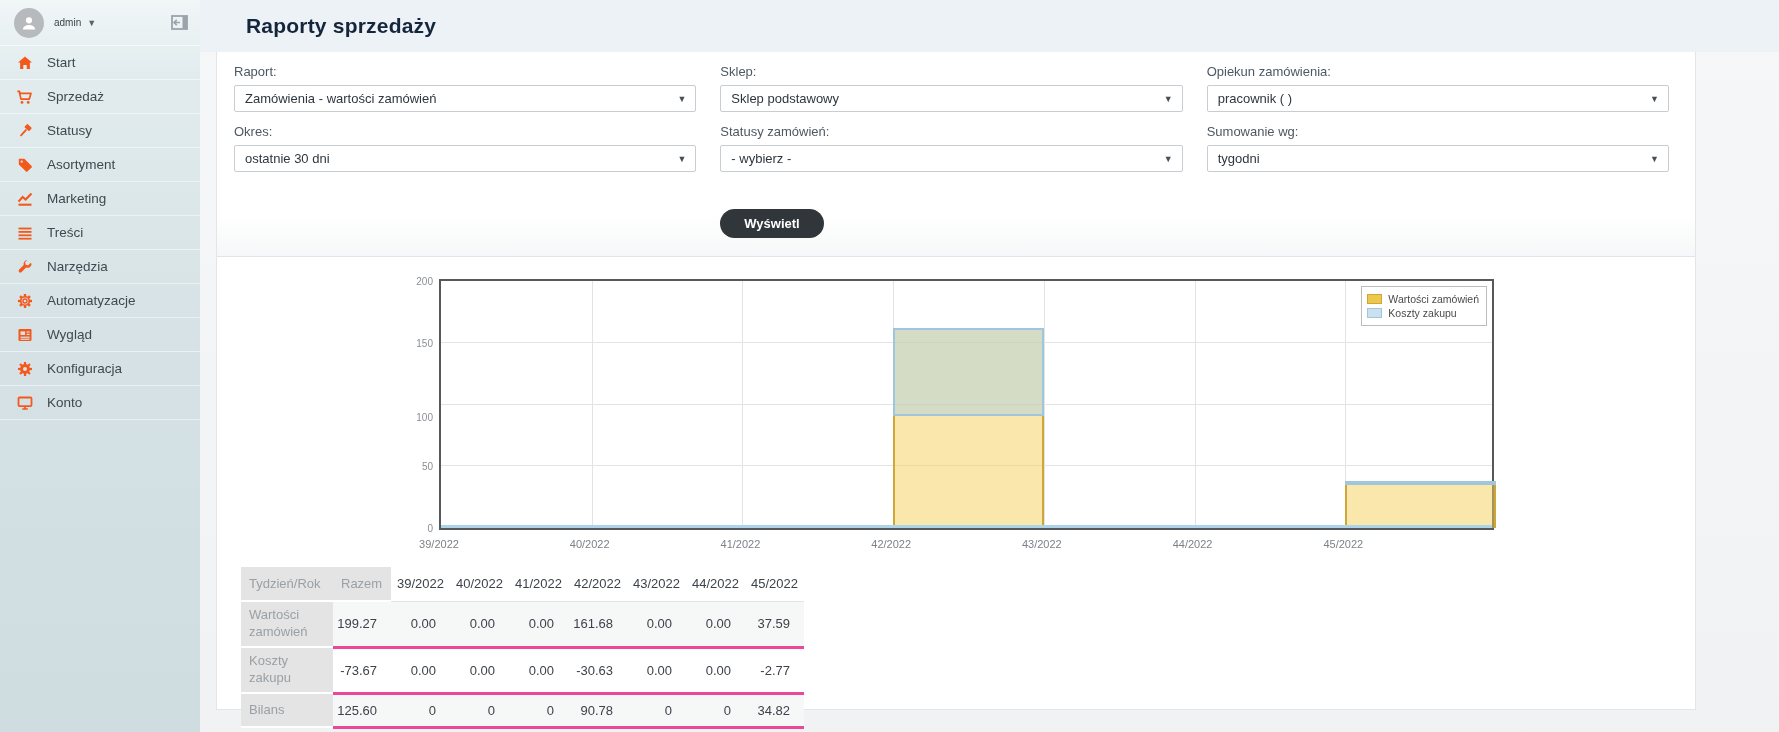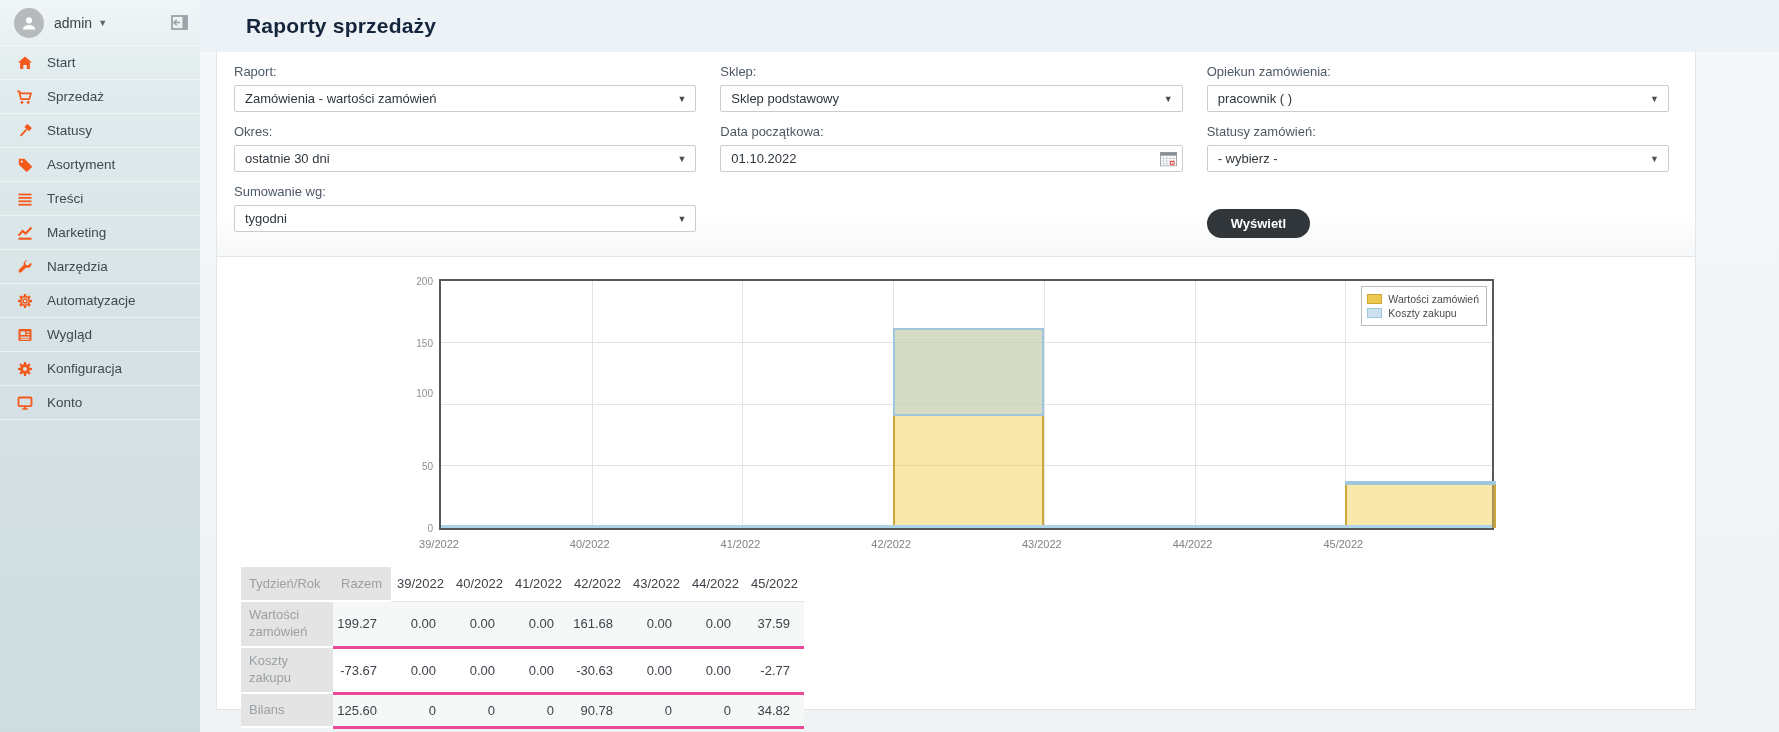--- a/index.html
+++ b/index.html
@@ -17,21 +17,21 @@
     background:linear-gradient(180deg,#f1f6f7 0%, #e2ecee 10%, #d6e2e5 45%, #cfdde0 100%);
   }
   .sidebar-header {
     height:46px; display:flex; align-items:center; padding:0 12px 0 14px;
     border-bottom:1px solid rgba(255,255,255,0.6);
   }
   .avatar {
     width:30px; height:30px; border-radius:50%; background:#b6babd;
     display:flex; align-items:center; justify-content:center; flex:0 0 30px;
   }
-  .user-name { margin-left:10px; font-size:14px; color:#3b444b; }
+  .user-name { margin-left:10px; font-size:10px; color:#3b444b; }
   .user-caret { margin-left:6px; font-size:9px; color:#5a6368; }
   .collapse-btn { margin-left:auto; cursor:pointer; display:flex; }
   .side-item {
     height:34px; display:flex; align-items:center; padding-left:16px;
     border-bottom:1px solid rgba(255,255,255,0.5); cursor:pointer;
   }
   .s-ico { width:17px; height:17px; display:inline-flex; align-items:center; justify-content:center; }
   .s-lbl { margin-left:14px; font-size:13.5px; color:#3e4950; }
 
   
@@ -175,37 +175,37 @@
           <span class="s-ico">
             <svg width="16" height="16" viewBox="0 0 16 16">
               <path d="M1.8 1.8 h5.6 l7.2 7.2 a1 1 0 0 1 0 1.4 l-4.2 4.2 a1 1 0 0 1 -1.4 0 L1.8 7.4 z" fill="#f4591c"></path>
               <circle cx="4.7" cy="4.7" r="1.15" fill="#d6e2e5"></circle>
             </svg>
           </span>
           <span class="s-lbl">Asortyment</span>
         </div>
         <div class="side-item">
           <span class="s-ico">
+            <svg width="16" height="16" viewBox="0 0 16 16">
+              <path d="M1.5 10.6 L5.6 6 l3 2.6 L14.5 2.6" fill="none" stroke="#f4591c" stroke-width="2.1"></path>
+              <path d="M1.5 13.7 h13" stroke="#f4591c" stroke-width="2.1"></path>
+            </svg>
+          </span>
+          <span class="s-lbl">Marketing</span>
+        </div>
+        <div class="side-item">
+          <span class="s-ico">
             <svg width="16" height="16" viewBox="0 0 16 16" fill="#f4591c">
               <rect x="1.5" y="2.6" width="13" height="1.8"></rect>
               <rect x="1.5" y="6" width="13" height="1.8"></rect>
               <rect x="1.5" y="9.4" width="13" height="1.8"></rect>
               <rect x="1.5" y="12.8" width="13" height="1.8"></rect>
             </svg>
           </span>
           <span class="s-lbl">Treści</span>
-        </div>
-        <div class="side-item">
-          <span class="s-ico">
-            <svg width="16" height="16" viewBox="0 0 16 16">
-              <path d="M1.5 10.6 L5.6 6 l3 2.6 L14.5 2.6" fill="none" stroke="#f4591c" stroke-width="2.1"></path>
-              <path d="M1.5 13.7 h13" stroke="#f4591c" stroke-width="2.1"></path>
-            </svg>
-          </span>
-          <span class="s-lbl">Marketing</span>
         </div>
         <div class="side-item">
           <span class="s-ico">
             <svg width="16" height="16" viewBox="0 0 16 16">
               <path d="M14.6 4.9 a4 4 0 0 1 -5.5 3.6 L4.6 13 a1.7 1.7 0 1 1 -2.4 -2.4 L6.7 6.1 A4 4 0 0 1 10.3 1 L8 3.3 l.7 2.4 2.4.7 2.3-2.3 a4 4 0 0 1 1.2 0.8 z" fill="#f4591c"></path>
             </svg>
           </span>
           <span class="s-lbl">Narzędzia</span>
         </div>
         <div class="side-item">
@@ -292,35 +292,20 @@
               <div class="control">
                 <span class="f-value">pracownik ( )</span>
                 <span class="caret">▼</span>
               </div>
             </div>
             <div>
               <div class="f-label">Okres:</div>
               <div class="control">
                 <span class="f-value">ostatnie 30 dni</span>
                 <span class="caret">▼</span>
-              </div>
-            </div>
-            <div>
-              <div class="f-label">Data początkowa:</div>
-              <div class="control">
-                <span class="f-value">01.10.2022</span>
-                <span class="cal">
-                  <svg width="17" height="15" viewBox="0 0 17 15">
-                    <rect x="0.5" y="1" width="16" height="13.5" fill="#fff" stroke="#9aa0a5"></rect>
-                    <rect x="0.5" y="1" width="16" height="3.2" fill="#878e93"></rect>
-                    <path d="M0.5 7 h16 M0.5 9.6 h16 M0.5 12.2 h16 M3.6 4.2 v10 M6.8 4.2 v10 M10 4.2 v10 M13.2 4.2 v10" stroke="#ccd1d5" stroke-width="0.8"></path>
-                    <rect x="10.6" y="9.9" width="3.4" height="3.4" fill="#fff" stroke="#e2443a" stroke-width="1"></rect>
-                    <rect x="11.8" y="11.1" width="1" height="1" fill="#e2443a"></rect>
-                  </svg>
-                </span>
               </div>
             </div>
             <div>
               <div class="f-label">Statusy zamówień:</div>
               <div class="control">
                 <span class="f-value">- wybierz -</span>
                 <span class="caret">▼</span>
               </div>
             </div>
             <div>
@@ -360,21 +345,21 @@
               </div>
               <div class="legend-row">
                 <span class="legend-swatch" style="background:#cce1f0;border:1px solid #9fc6dd"></span>
                 <span class="legend-label">Koszty zakupu</span>
               </div>
             </div>
           </div>
         <div id="axis-labels">
             <div class="y-label" style="left: 182px; top: 266px;">0</div>
             <div class="y-label" style="left: 182px; top: 204.25px;">50</div>
-            <div class="y-label" style="left: 182px; top: 131px;">100</div>
+            <div class="y-label" style="left: 182px; top: 155px;">100</div>
             <div class="y-label" style="left: 182px; top: 80.75px;">150</div>
             <div class="y-label" style="left: 182px; top: 19px;">200</div>
             <div class="x-label" style="left: 222px;">39/2022</div>
             <div class="x-label" style="left: 372.714px;">40/2022</div>
             <div class="x-label" style="left: 523.429px;">41/2022</div>
             <div class="x-label" style="left: 674.143px;">42/2022</div>
             <div class="x-label" style="left: 824.857px;">43/2022</div>
             <div class="x-label" style="left: 975.571px;">44/2022</div>
             <div class="x-label" style="left: 1126.29px;">45/2022</div>
           </div>

